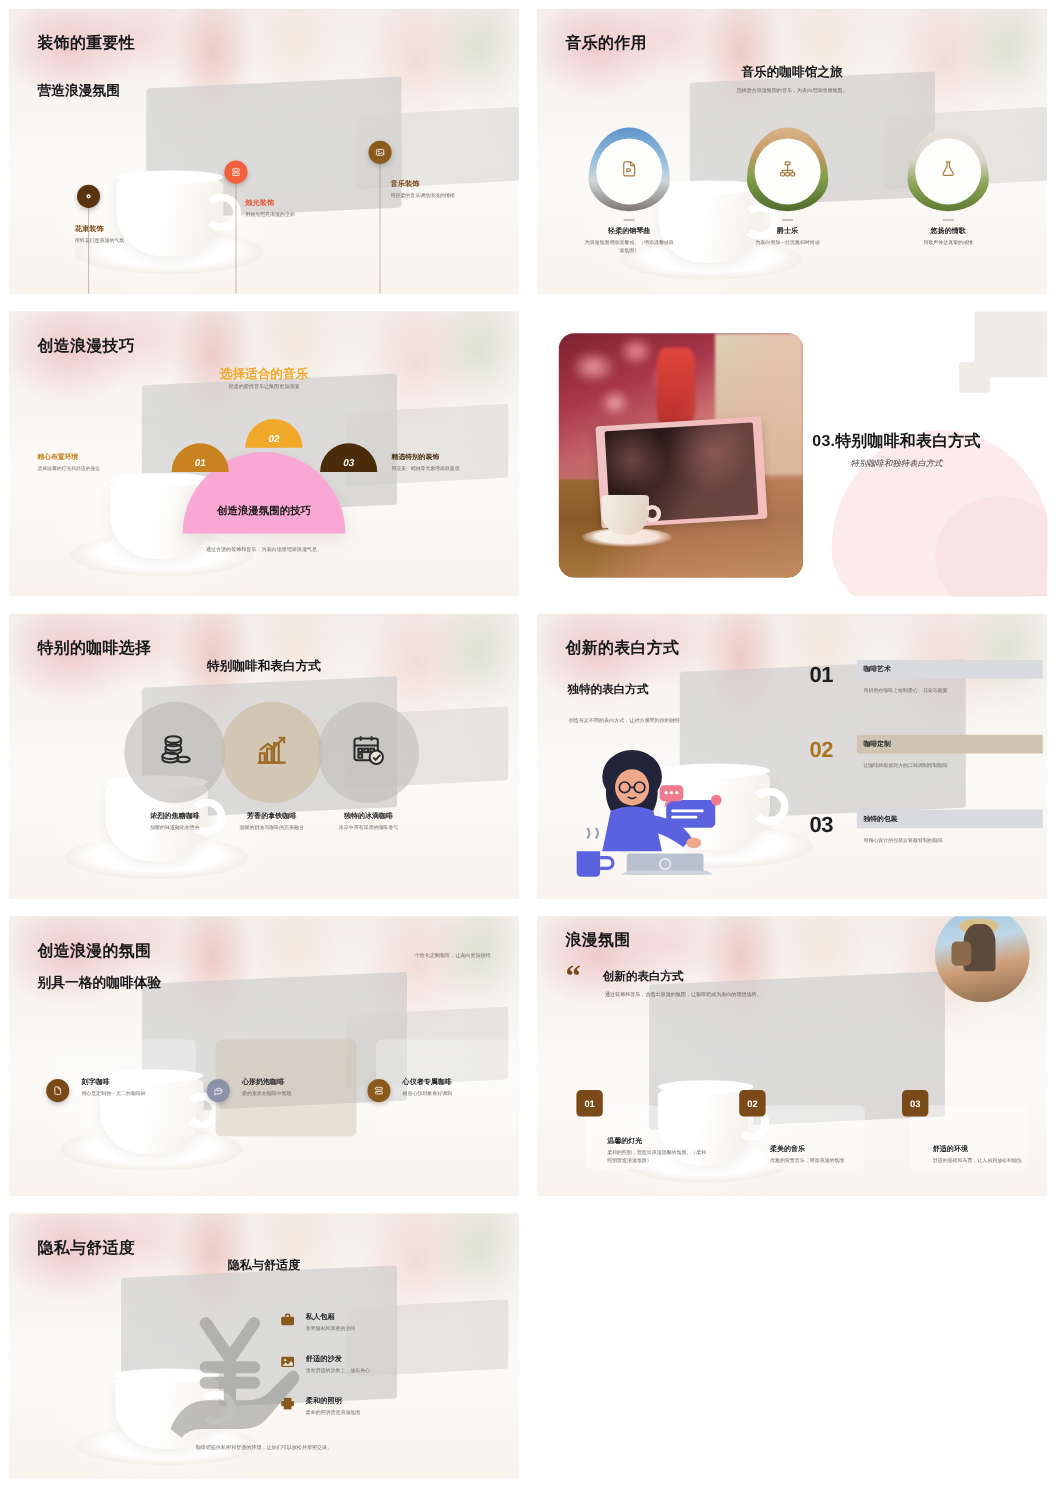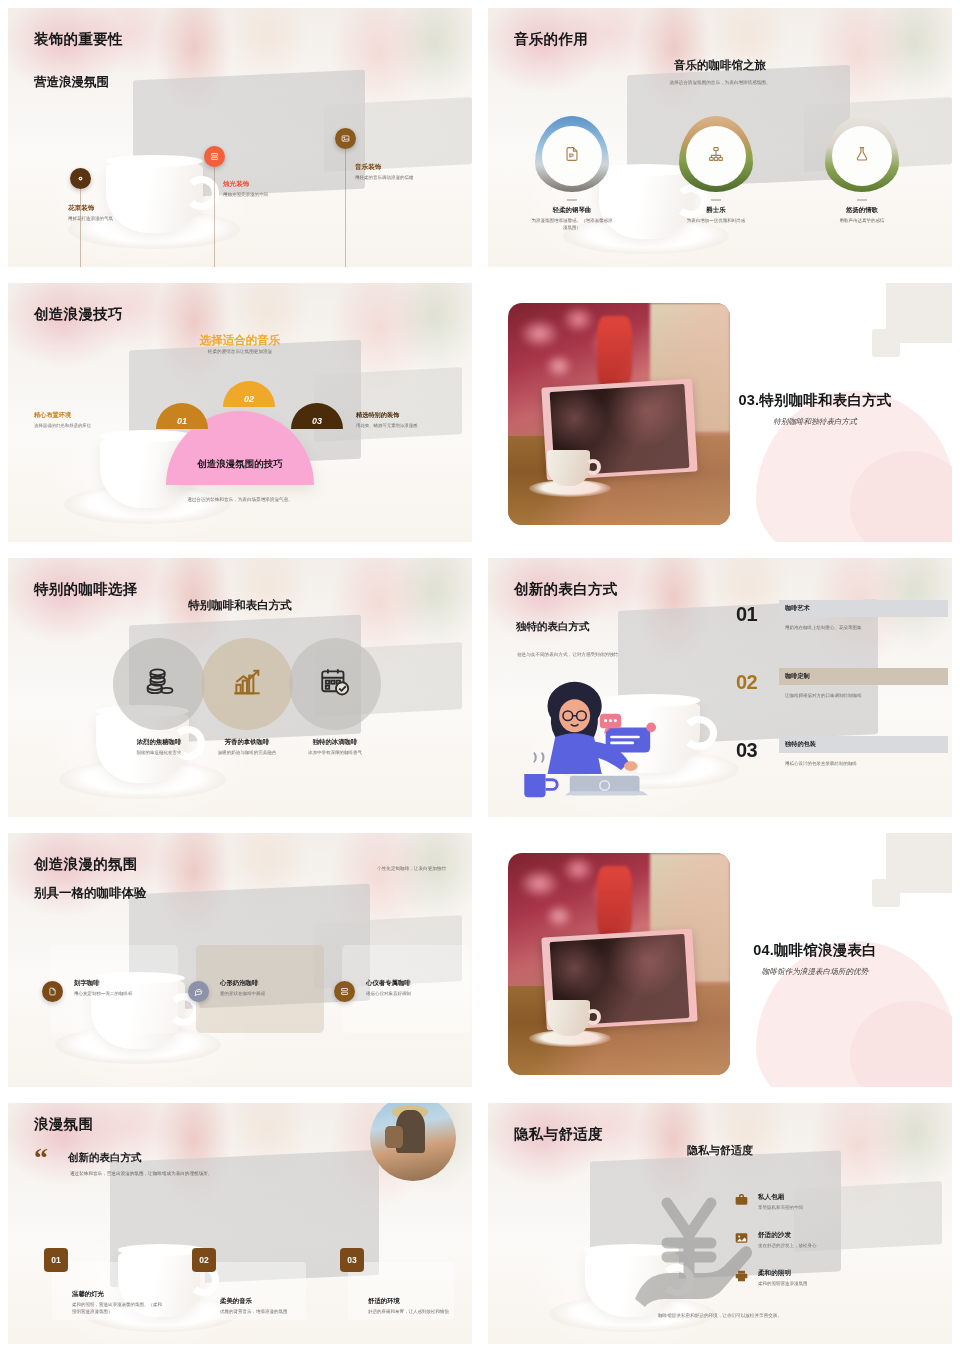--- a/index.html
+++ b/index.html
@@ -745,46 +745,20 @@
             <circle cx="8" cy="17" r="1" fill="#fff" stroke="none"></circle>
           </svg>
       </div>
       <div class="pcard-tx" style="left:358px;top:146px;">
         <h4>心仪者专属咖啡</h4>
         <p>根据心仪对象喜好调制</p>
       </div>
     </div>
   </div>
 
-  <div class="slide">
-    <div class="canvas" style="background:#ffffff;">
-      <div class="puzzle"></div>
-      <div class="blob"></div>
-      <div class="blob2"></div>
-      <div class="photo">
-        <div class="wall"></div>
-          <div class="blossom"></div>
-          <div class="vase"></div>
-        <div class="desk"></div>
-        <div class="frame">
-            <i></i>
-          </div>
-        <div class="pcup">
-            <div class="s"></div>
-            <div class="b"></div>
-            <div class="h"></div>
-          </div>
-        <div class="ov"></div>
-      </div>
-      <div class="title-right">
-        <h2>04.咖啡馆浪漫表白</h2>
-        <p>咖啡馆作为浪漫表白场所的优势</p>
-      </div>
-    </div>
-  </div>
 
   <div class="slide">
     <div class="canvas">
       <div class="bg"></div>
       <div class="screenshape" style="left:22%;top:22%;width:58%;height:52%;"></div>
       <div class="cup" style="left:20%;bottom:4%;width:26%;height:44%;">
         <div class="saucer"></div>
           <div class="body"></div>
           <div class="handle"></div>
           <div class="top"></div>

